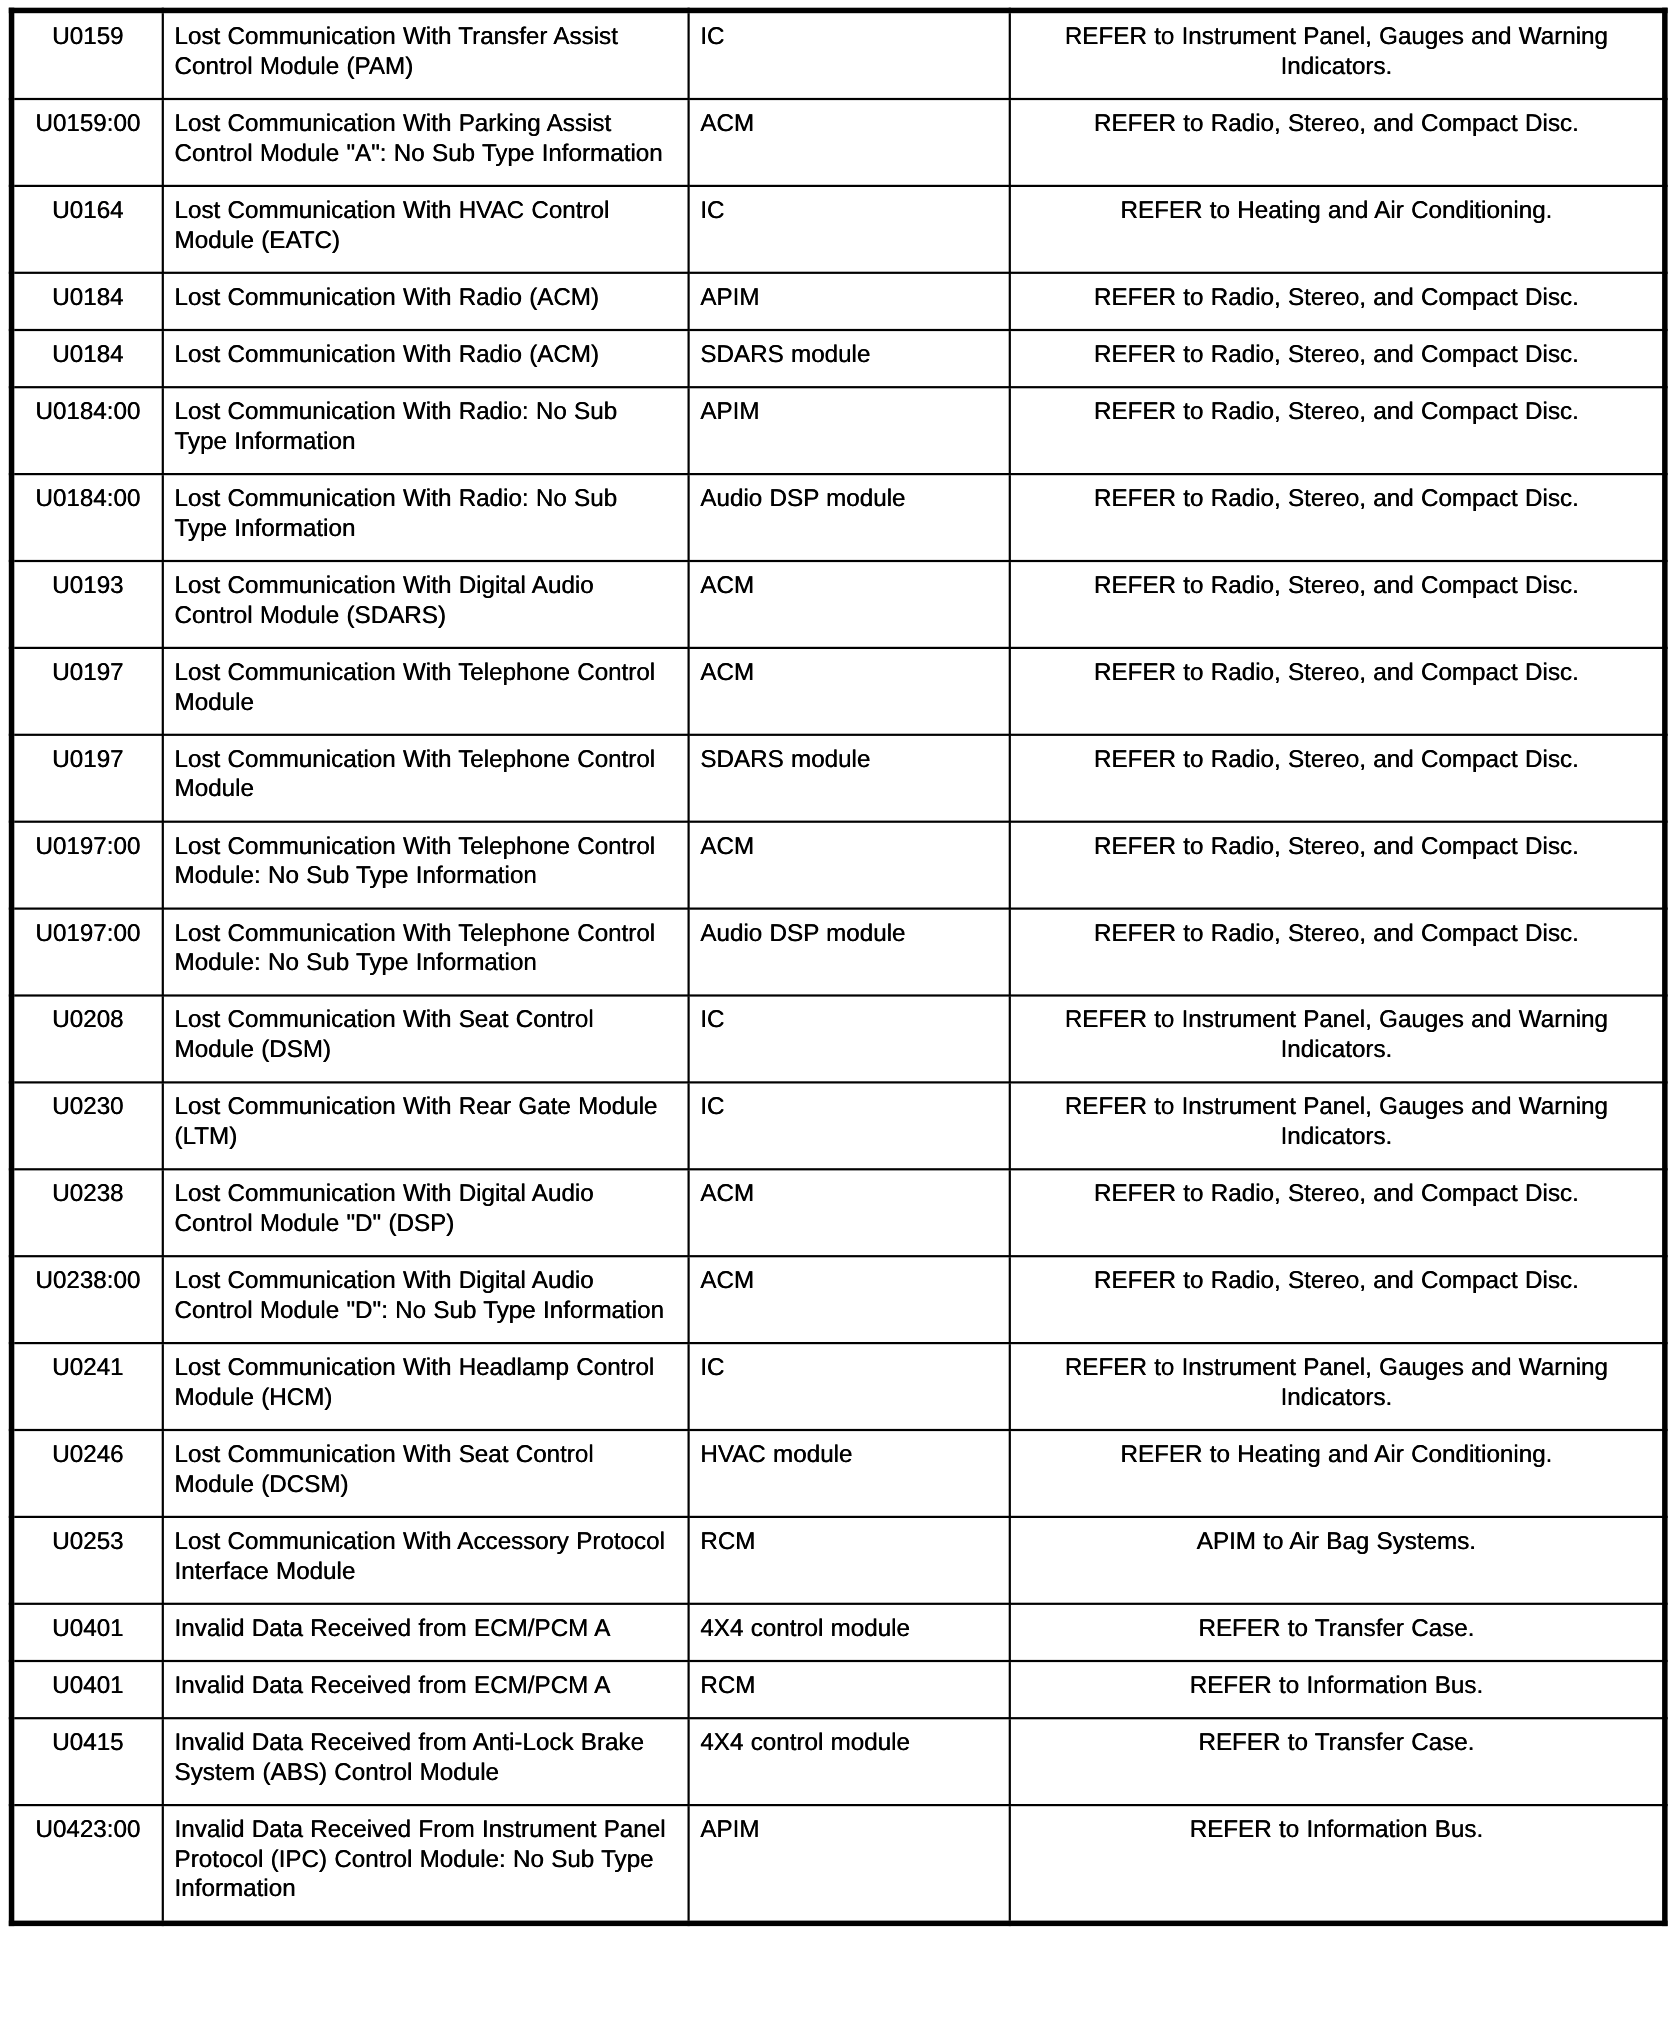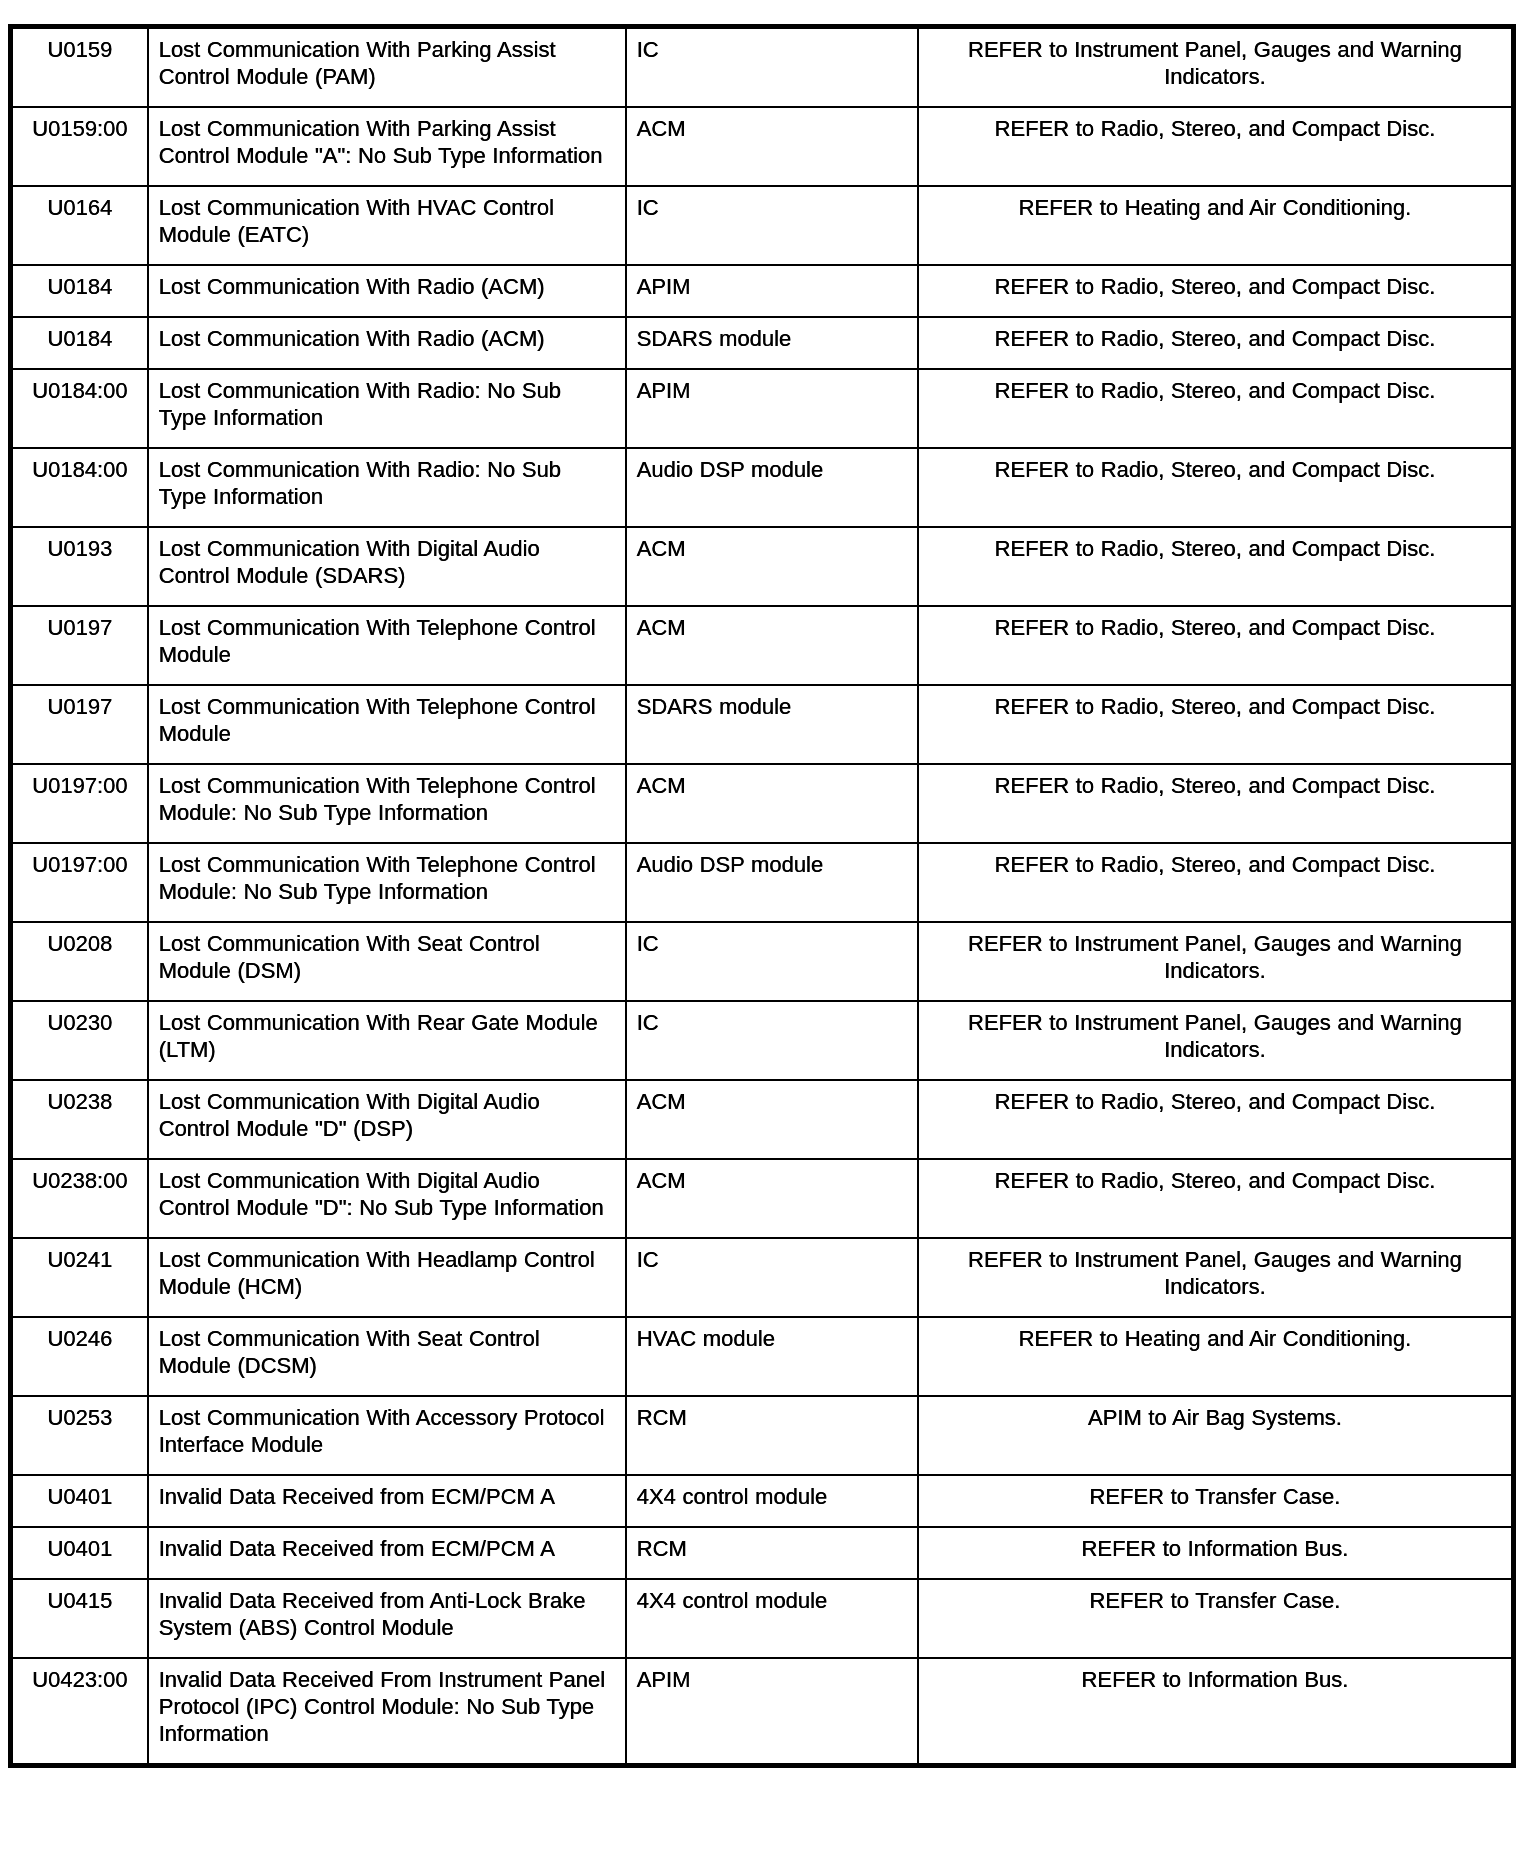--- a/index.html
+++ b/index.html
@@ -6,21 +6,21 @@
     margin: 0;
     padding: 0;
     background: #ffffff;
   }
   body {
     width: 1520px;
     font-family: "Liberation Sans", sans-serif;
     color: #000000;
   }
   .page {
-    padding: 24px 9px 7px 8px;
+    padding: 7px 9px 7px 8px;
     box-sizing: border-box;
     width: 1376px;
   }
   table.dtc-table {
     border-collapse: collapse;
     table-layout: fixed;
     width: 1503px;
     border: 5px solid #000000;
   }
   table.dtc-table td {
@@ -62,21 +62,21 @@
   <table class="dtc-table">
     <colgroup>
       <col class="c-code">
       <col class="c-desc">
       <col class="c-module">
       <col class="c-action">
     </colgroup>
     <tbody>
         <tr>
           <td class="cell-code">U0159</td>
-          <td class="cell-desc">Lost Communication With Parking Assist Control Module (PAM)</td>
+          <td class="cell-desc">Lost Communication With Transfer Assist Control Module (PAM)</td>
           <td class="cell-module">IC</td>
           <td class="cell-action">REFER to Instrument Panel, Gauges and Warning Indicators.</td>
         </tr>
         <tr>
           <td class="cell-code">U0159:00</td>
           <td class="cell-desc">Lost Communication With Parking Assist Control Module "A": No Sub Type Information</td>
           <td class="cell-module">ACM</td>
           <td class="cell-action">REFER to Radio, Stereo, and Compact Disc.</td>
         </tr>
         <tr>

